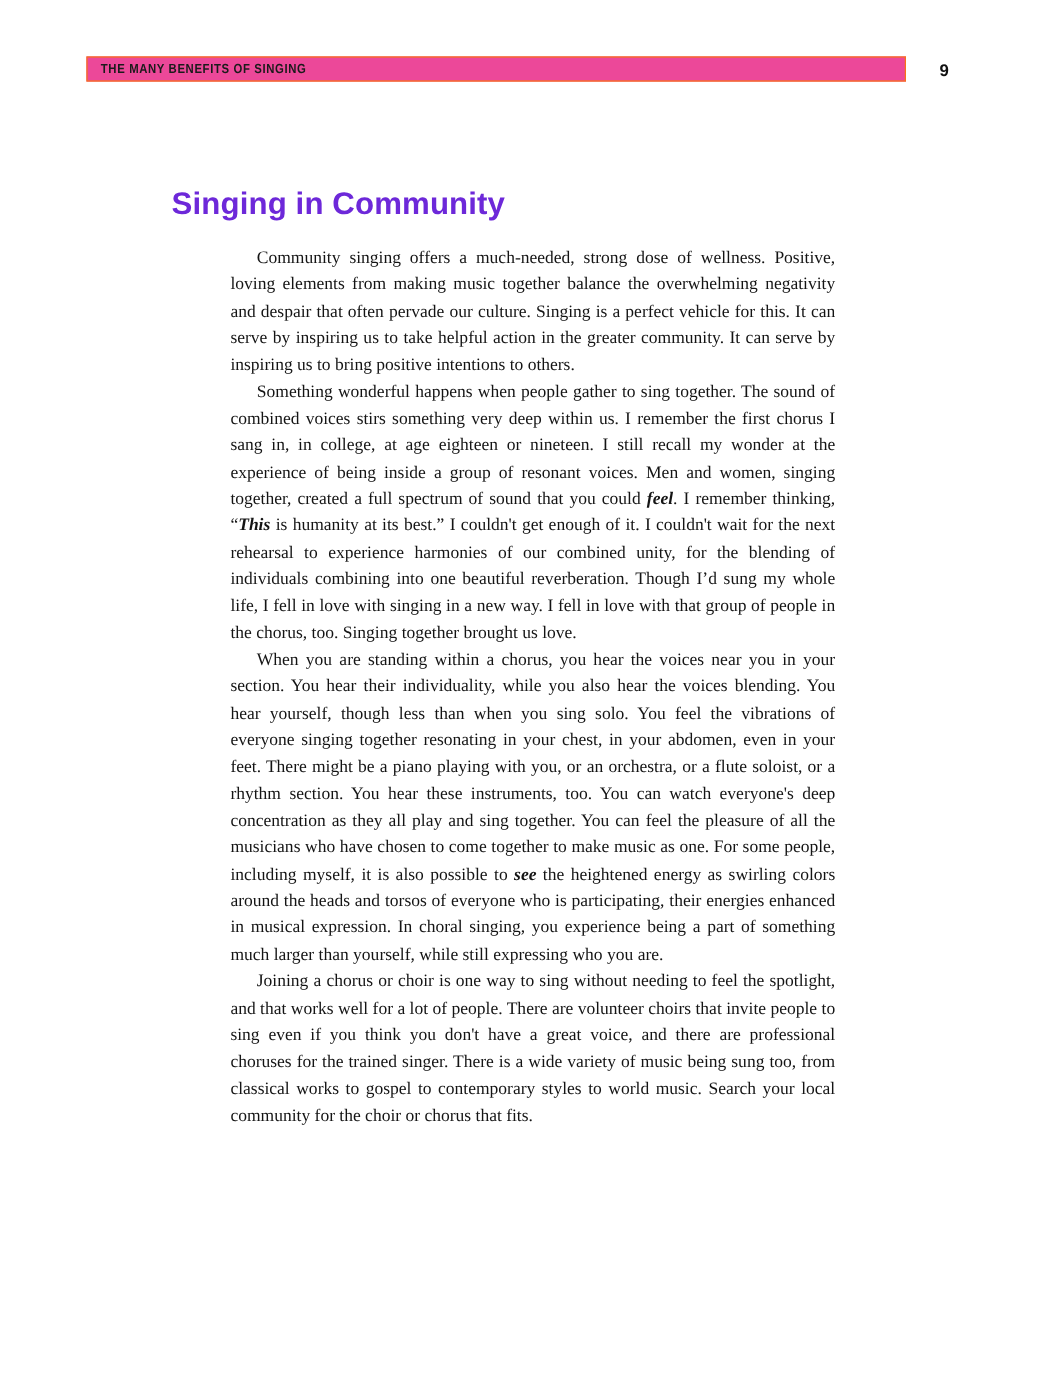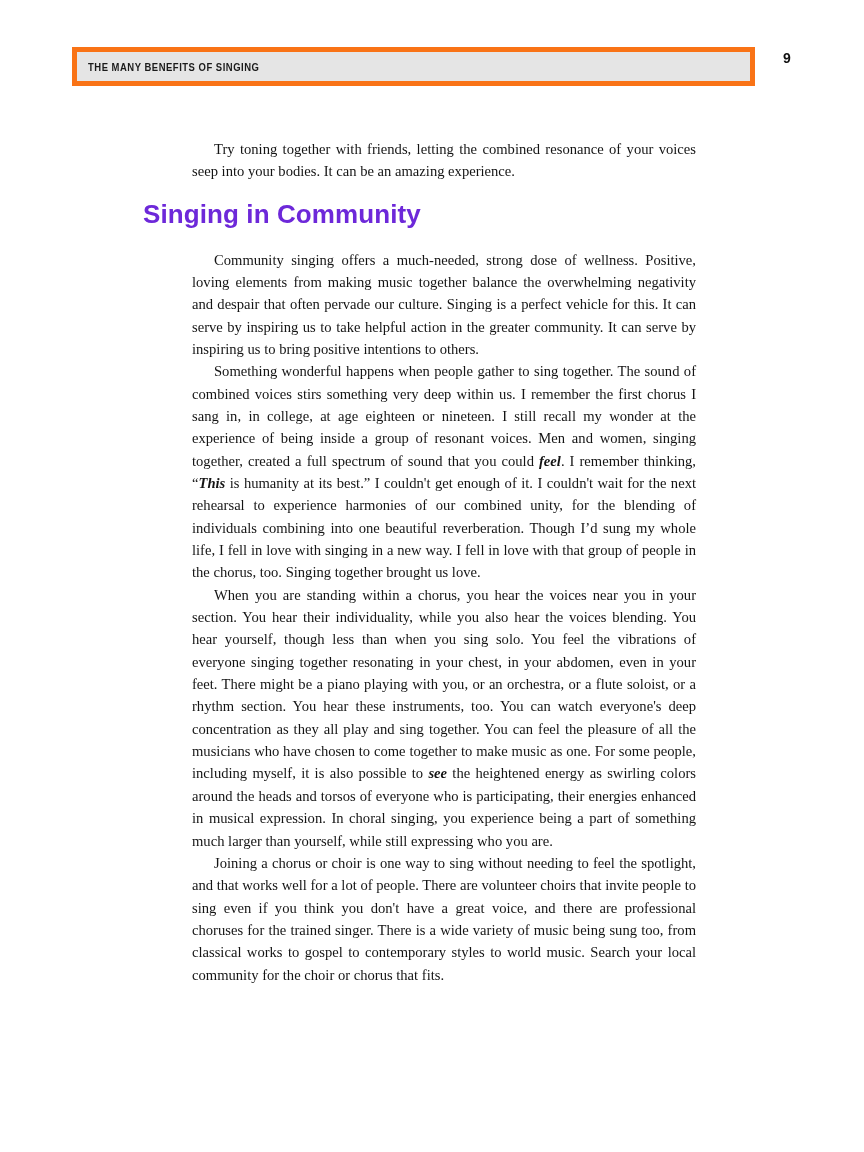--- a/index.html
+++ b/index.html
@@ -27,24 +27,24 @@
     left: 0;
     top: 47px;
     width: 864px;
     height: 29px;
   }
   .running-head-box {
     position: absolute;
     left: 72px;
     top: 0;
     width: 683px;
-    height: 39px;
-    border: 5px solid #f97316;
+    height: 21px;
+    border: 1px solid #f97316;
     box-sizing: border-box;
-    background: #e5e5e5;
+    background: #ec4899;
   }
   .running-head-text {
     position: absolute;
     left: 11px;
     top: 50%;
     transform: translateY(-50%);
     font-family: "Liberation Sans Narrow", "Liberation Sans", sans-serif;
     font-weight: bold;
     font-size: 11px;
     letter-spacing: 0.6px;
@@ -107,21 +107,20 @@
 
   <div class="running-head-row">
     <div class="running-head-box">
       <span class="running-head-text">THE MANY BENEFITS OF SINGING</span>
     </div>
     <span class="page-number">9</span>
   </div>
 
   <div class="content">
 
-    <p class="para">Try toning together with friends, letting the combined resonance of your voices seep into your bodies. It can be an amazing experience.</p>
 
     <h2 class="section-heading">Singing in Community</h2>
 
     <p class="para">Community singing offers a much-needed, strong dose of wellness. Positive, loving elements from making music together balance the overwhelming negativity and despair that often pervade our culture. Singing is a perfect vehicle for this. It can serve by inspiring us to take helpful action in the greater community. It can serve by inspiring us to bring positive intentions to others.</p>
 
     <p class="para">
       <span>Something wonderful happens when people gather to sing together. The sound of combined voices stirs something very deep within us. I remember the first chorus I sang in, in college, at age eighteen or nineteen. I still recall my wonder at the experience of being inside a group of resonant voices. Men and women, singing together, created a full spectrum of sound that you could </span><em class="it">feel</em><span>. I remember thinking, “</span><em class="it">This</em><span> is humanity at its best.” I couldn't get enough of it. I couldn't wait for the next rehearsal to experience harmonies of our combined unity, for the blending of individuals combining into one beautiful reverberation. Though I’d sung my whole life, I fell in love with singing in a new way. I fell in love with that group of people in the chorus, too. Singing together brought us love.</span>
     </p>
 
     <p class="para">

